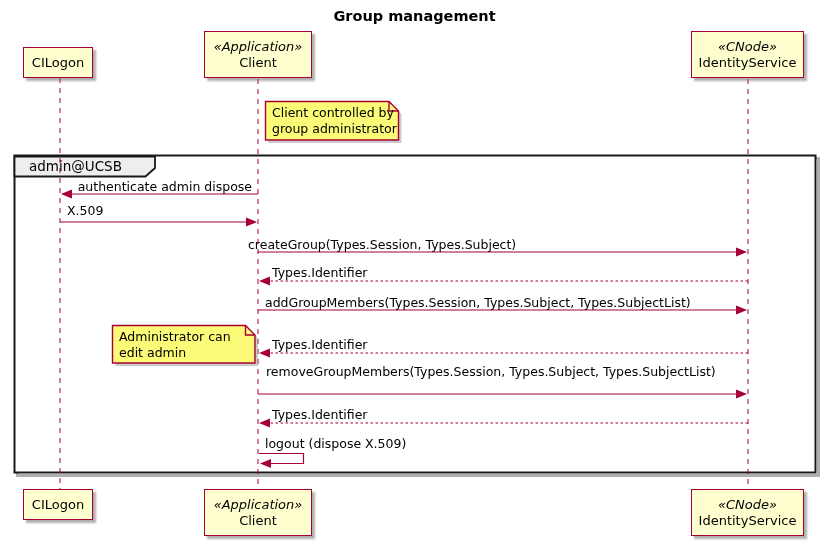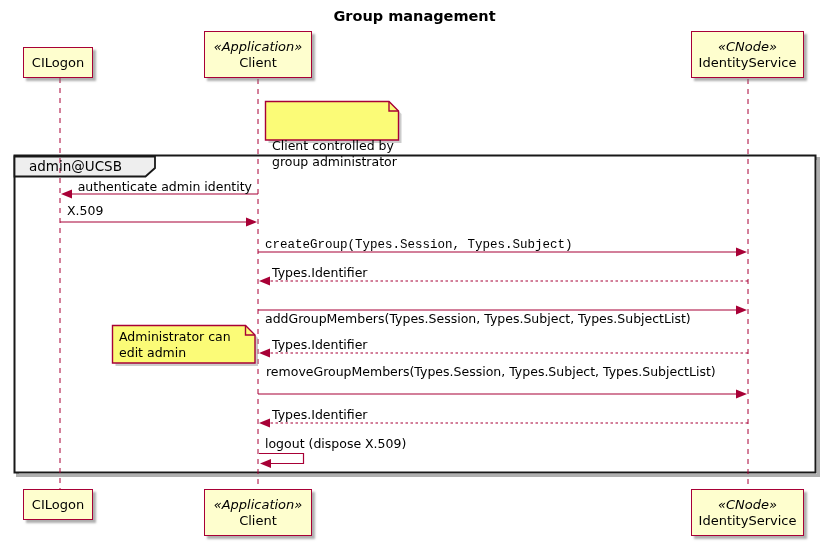--- a/index.html
+++ b/index.html
@@ -101,28 +101,28 @@
   </div>
   <div class="pbox" style="left:204px;top:489px;width:108px;height:47px;">
     <span class="stereo">«Application»</span>
     <span>Client</span>
   </div>
   <div class="pbox" style="left:691px;top:489px;width:113px;height:47px;">
     <span class="stereo">«CNode»</span>
     <span>IdentityService</span>
   </div>
 
-  <div class="note-text" style="left:272px;top:105px;margin-top:33px;">Client controlled by
+  <div class="note-text" style="left:272px;top:105px;">Client controlled by
 group administrator</div>
   <div class="note-text" style="left:119px;top:329px;">Administrator can
 edit admin</div>
 
-  <div class="msg" style="right:577px;top:180px;">authenticate admin identity</div>
+  <div class="msg" style="right:577px;top:180px;">authenticate admin dispose</div>
   <div class="msg" style="left:67px;top:204px;">X.509</div>
-  <div class="msg" style="left:265px;top:238px;font-family:Liberation Mono, monospace;">createGroup(Types.Session, Types.Subject)</div>
+  <div class="msg" style="left:248px;top:238px;">createGroup(Types.Session, Types.Subject)</div>
   <div class="msg" style="left:272px;top:266px;">Types.Identifier</div>
-  <div class="msg" style="left:265px;top:296px;margin-top:16px;">addGroupMembers(Types.Session, Types.Subject, Types.SubjectList)</div>
+  <div class="msg" style="left:265px;top:296px;">addGroupMembers(Types.Session, Types.Subject, Types.SubjectList)</div>
   <div class="msg" style="left:272px;top:338px;">Types.Identifier</div>
   <div class="msg" style="left:266px;top:365px;">removeGroupMembers(Types.Session, Types.Subject, Types.SubjectList)</div>
   <div class="msg" style="left:272px;top:408px;">Types.Identifier</div>
   <div class="msg" style="left:265px;top:437px;text-align:center;">logout (dispose X.509)</div>
 
 </div>
 
 </body></html>

